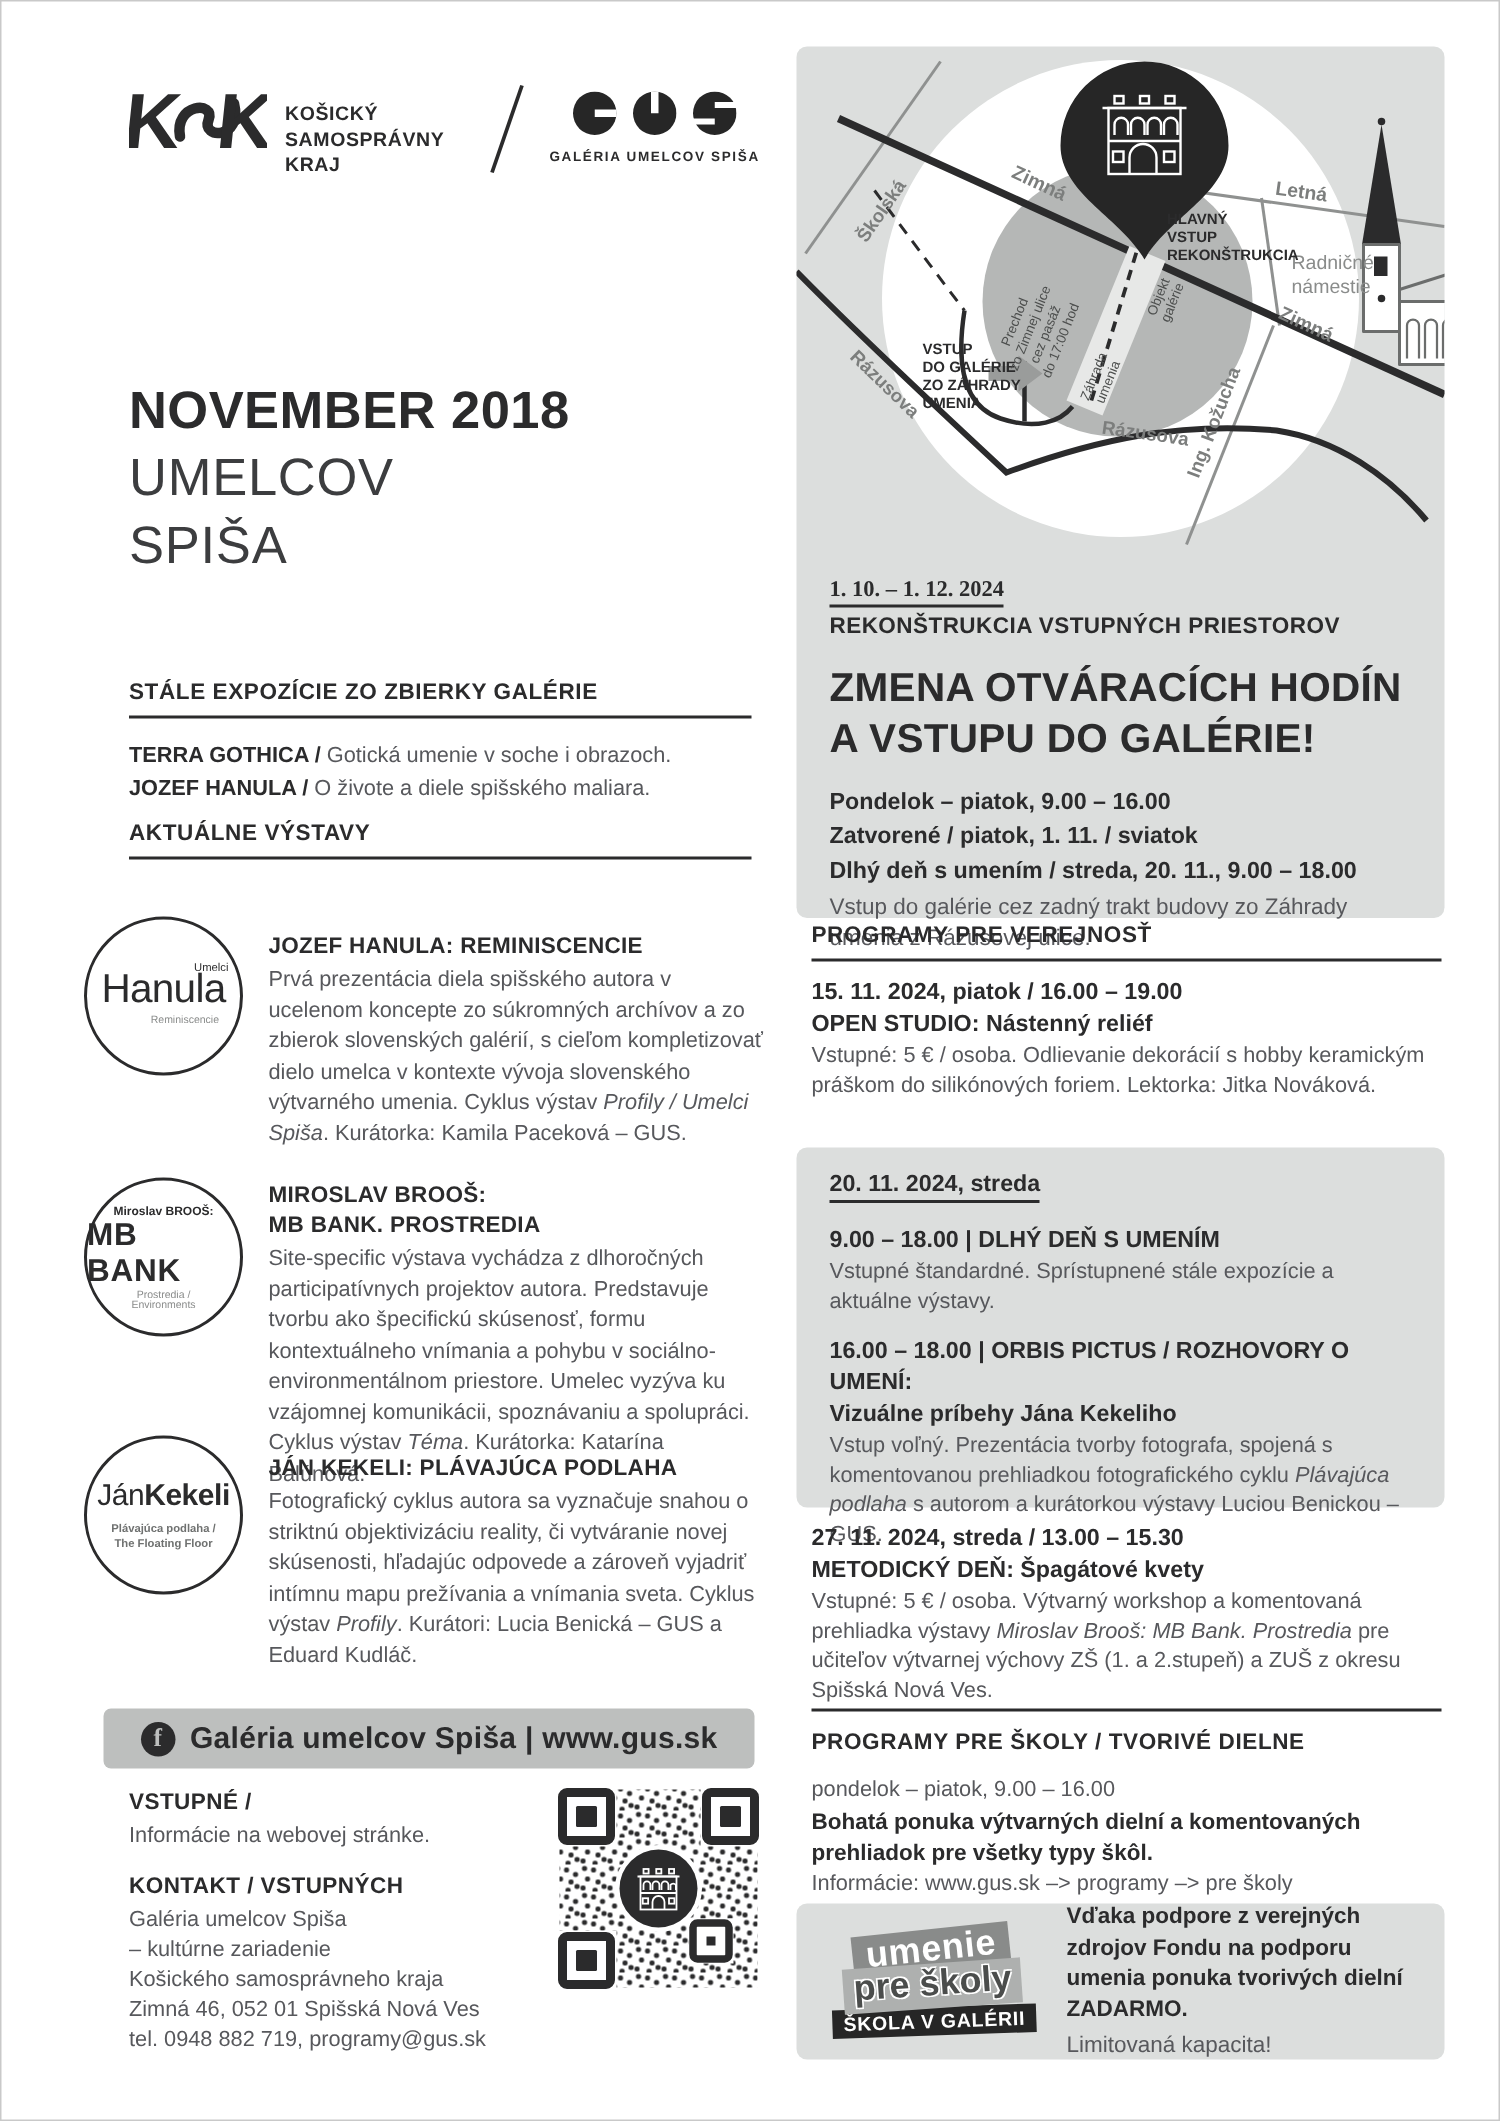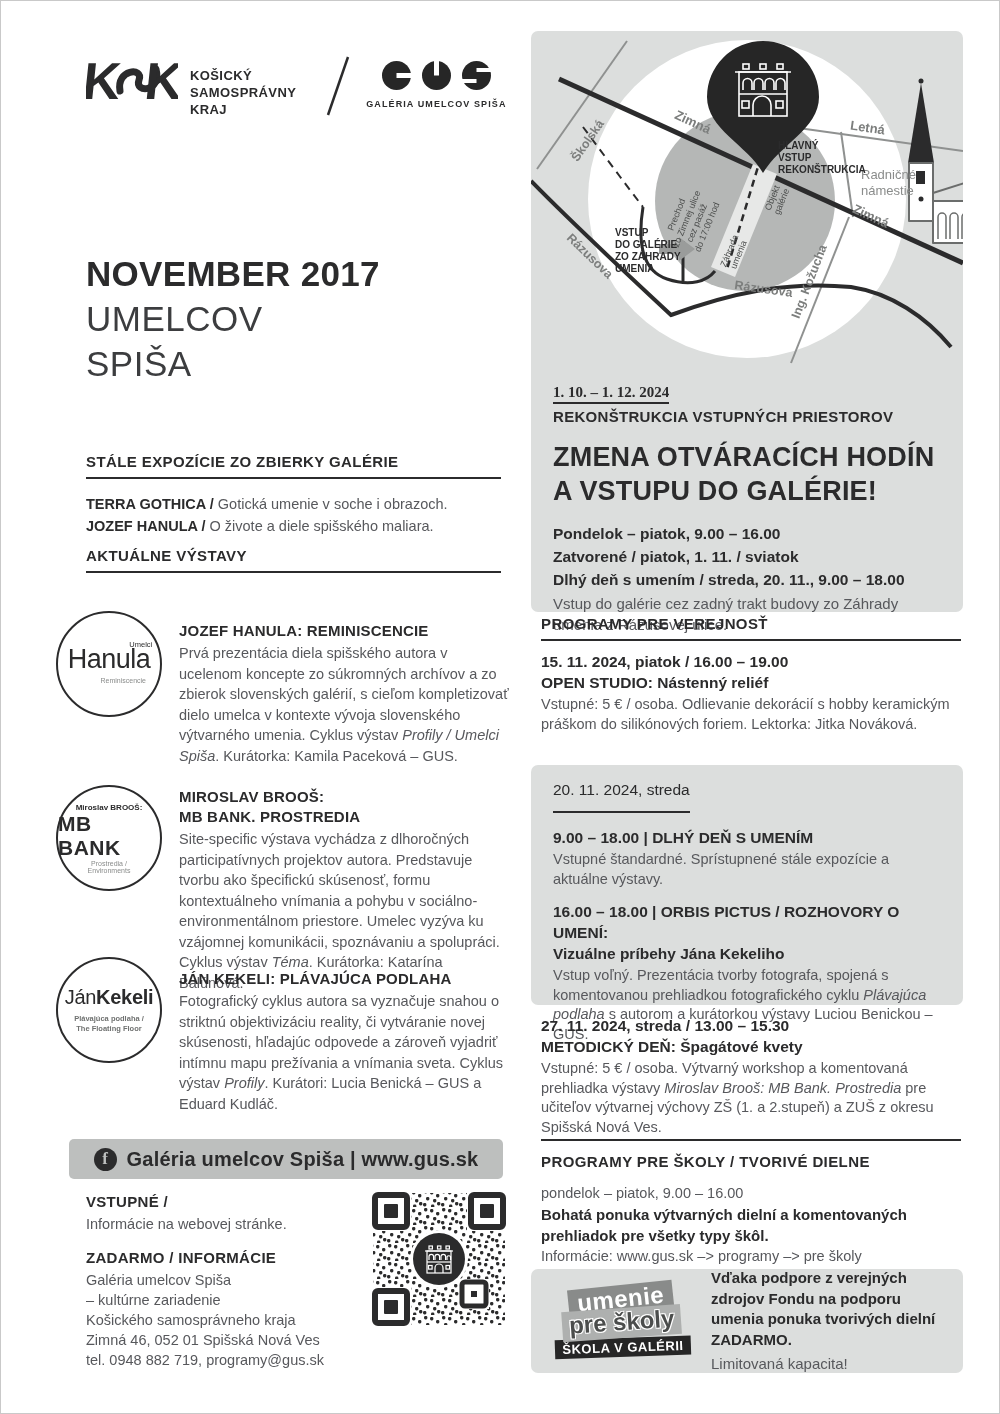--- a/index.html
+++ b/index.html
@@ -46,21 +46,21 @@
   .notice-sub{font-size:15px;font-weight:800;letter-spacing:.3px;margin-top:4px;}
   .notice-title{font-size:27px;font-weight:800;line-height:34px;margin-top:15px;letter-spacing:.2px;}
   .notice-hours{margin-top:14px;font-size:15.5px;font-weight:800;line-height:23px;}
   .notice-note{font-size:15px;line-height:21px;color:#57585c;margin-top:2px;}
 
   .evt-date{font-size:15.5px;font-weight:800;line-height:21px;}
   .evt-title{font-size:15.5px;font-weight:800;line-height:21px;}
   .evt-body{font-size:14.5px;line-height:19.5px;color:#57585c;margin-top:2px;}
   .evt-body em, .ex-body em{font-style:italic;}
   .panel2{left:530px;top:764px;width:432px;height:240px;box-sizing:border-box;padding:16px 22px;}
-  .p2-date{display:inline-block;font-size:15.5px;font-weight:400;border-bottom:2px solid #2b2b2c;padding-bottom:12px;}
+  .p2-date{display:inline-block;font-size:15.5px;font-weight:700;border-bottom:2px solid #2b2b2c;padding-bottom:1px;}
   .hr-line{left:540px;top:1138px;width:420px;border-top:2px solid #2b2b2c;height:0;}
 
   
   .fb-bar{left:68px;top:1138px;width:434px;height:40px;background:#bdbfbe;border-radius:5px;
           display:flex;align-items:center;justify-content:center;gap:10px;}
   .fb-icon{width:23px;height:23px;border-radius:50%;background:#2b2b2c;color:#bdbfbe;font-weight:bold;
            font-size:17px;display:flex;align-items:center;justify-content:center;font-family:"Liberation Serif",serif;}
   .fb-label{font-size:20px;font-weight:800;letter-spacing:.2px;}
   .foot-h{font-size:15px;font-weight:800;letter-spacing:.3px;}
   .foot-body{font-size:14.5px;line-height:20px;color:#57585c;margin-top:4px;}
@@ -222,21 +222,21 @@
       <div class="notice-hours">
         <div>Pondelok – piatok, 9.00 – 16.00</div>
         <div>Zatvorené / piatok, 1. 11. / sviatok</div>
         <div>Dlhý deň s umením / streda, 20. 11., 9.00 – 18.00</div>
       </div>
       <div class="notice-note">Vstup do galérie cez zadný trakt budovy zo Záhrady umenia z Rázusovej ulice.</div>
     </div>
   </div>
 
   <div class="abs page-title">
-    <div class="pt-month">NOVEMBER 2017</div>
+    <div class="pt-month">NOVEMBER 2018</div>
     <div class="pt-line">UMELCOV</div>
     <div class="pt-line">SPIŠA</div>
   </div>
 
   <div class="abs sec-header w415" style="left:85px;top:452px;">STÁLE EXPOZÍCIE ZO ZBIERKY GALÉRIE</div>
 
   <div class="abs stale-list">
     <div><b>TERRA GOTHICA /</b><span> Gotická umenie v soche i obrazoch.</span></div>
     <div><b>JOZEF HANULA /</b><span> O živote a diele spišského maliara.</span></div>
   </div>
@@ -343,21 +343,21 @@
     <span class="fb-icon">f</span>
     <span class="fb-label">Galéria umelcov Spiša | www.gus.sk</span>
   </div>
 
   <div class="abs" style="left:85px;top:1192px;width:280px;">
     <div class="foot-h">VSTUPNÉ /</div>
     <div class="foot-body">Informácie na webovej stránke.</div>
   </div>
 
   <div class="abs" style="left:85px;top:1248px;width:290px;">
-    <div class="foot-h">ZADARMO / INFORMÁCIE</div>
+    <div class="foot-h">KONTAKT / VSTUPNÝCH</div>
     <div class="foot-body">
       <div>Galéria umelcov Spiša</div>
       <div>– kultúrne zariadenie</div>
       <div>Košického samosprávneho kraja</div>
       <div>Zimná 46, 052 01 Spišská Nová Ves</div>
       <div>tel. 0948 882 719, programy@gus.sk</div>
     </div>
   </div>
 
   <svg class="abs" style="left:368px;top:1188px;" width="140" height="140" viewBox="0 0 140 140">

